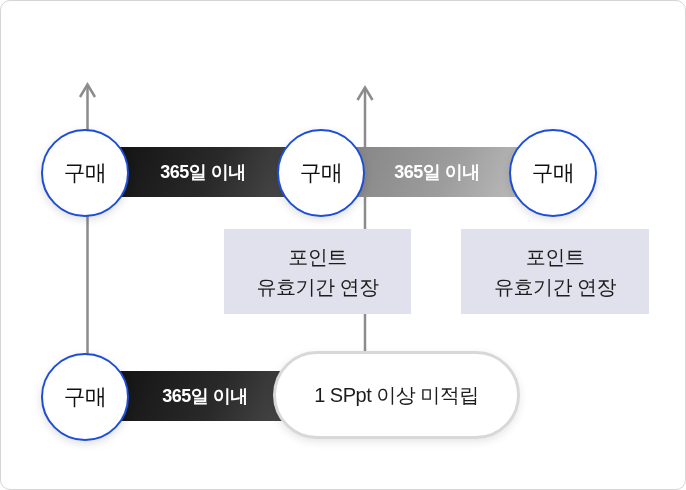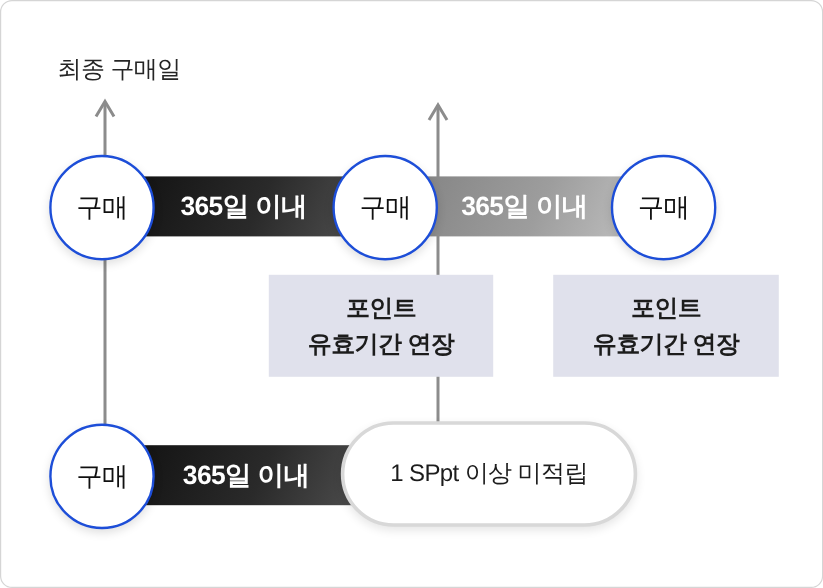--- a/index.html
+++ b/index.html
@@ -32,21 +32,21 @@
     width: 686px; height: 490px;
     z-index: 1;
   }
   .bar {
     position: absolute;
     height: 50px;
     display: flex;
     align-items: center;
     justify-content: center;
     color: #ffffff;
-    font-size: 22px;
+    font-size: 18px;
     font-weight: 600;
     letter-spacing: -0.5px;
     z-index: 2;
     white-space: nowrap;
   }
   .bar.dark { background: linear-gradient(115deg, #0d0d0d 0%, #2a2a2a 55%, #565656 100%); }
   .bar.gray { background: linear-gradient(115deg, #7f7f7f 0%, #9d9d9d 55%, #c7c7c7 100%); }
   .circle {
     position: absolute;
     width: 88px;
@@ -74,25 +74,24 @@
     flex-direction: column;
     align-items: center;
     justify-content: center;
     font-size: 20px;
     line-height: 30px;
     color: #1c1c1c;
     letter-spacing: -0.5px;
     z-index: 3;
     text-align: center;
     white-space: nowrap;
-    font-weight: bold;
   }
   .pill {
     position: absolute;
-    left: 283px;
+    left: 272px;
     top: 350px;
     width: 247px;
     height: 88px;
     box-sizing: border-box;
     background: #ffffff;
     border: 3px solid #d8d8d8;
     border-radius: 46px;
     display: flex;
     flex-direction: column;
     align-items: center;
@@ -131,21 +130,20 @@
     </g>
     <g stroke="#8c8c8c" stroke-width="2.5" fill="none">
       <line x1="364" y1="87" x2="364" y2="229"></line>
       <polyline points="356.5,99 364,86.5 371.5,99"></polyline>
     </g>
     <g stroke="#8c8c8c" stroke-width="2.5" fill="none">
       <line x1="364" y1="305" x2="364" y2="352"></line>
     </g>
   </svg>
 
-  <div class="toplabel" id="label-final">최종 구매일</div>
 
   <div class="bar dark" id="bar-top-1">365일 이내</div>
   <div class="bar gray" id="bar-top-2">365일 이내</div>
 
   <div class="circle" id="circle-top-1">구매</div>
   <div class="circle" id="circle-top-2">구매</div>
   <div class="circle" id="circle-top-3">구매</div>
 
   <div class="extbox" id="extbox-1">
     <span>포인트</span>

